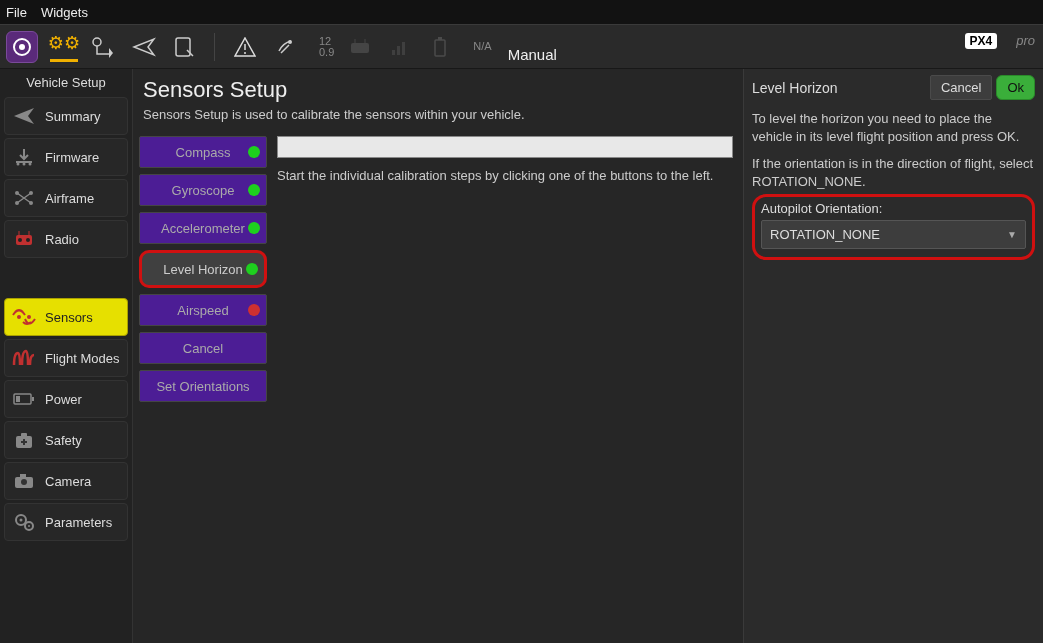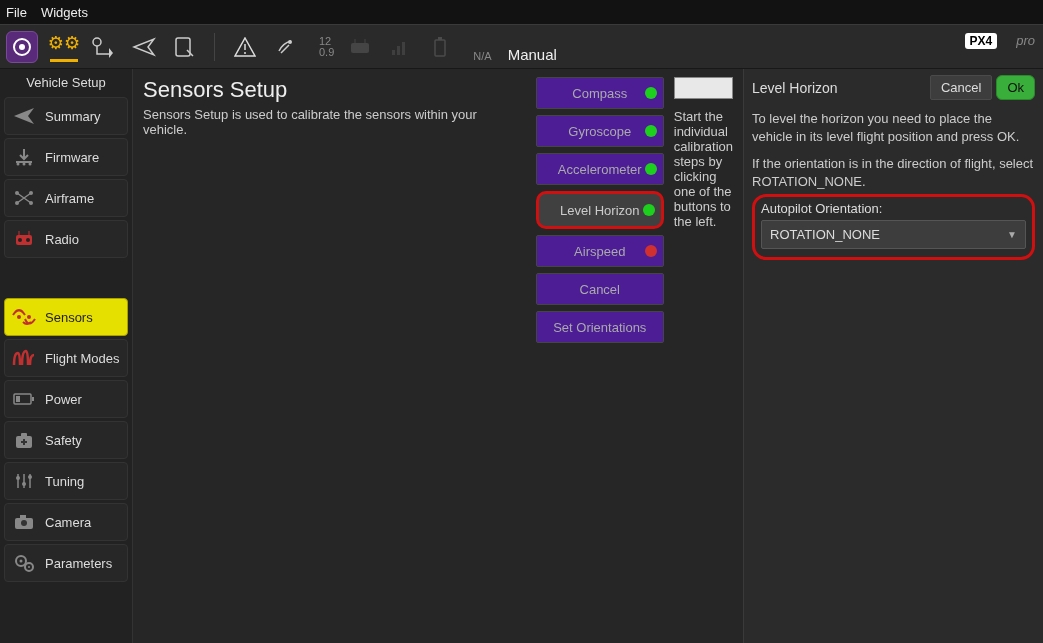--- a/index.html
+++ b/index.html
@@ -149,21 +149,21 @@
   .btn.ok { background:#3aae3a; color:#111; border-color:#2a8a2a; }
   .rp-text { color:#ccc; font-size:13px; line-height:1.35; }
   .rp-label { color:#ddd; font-size:13px; margin-bottom:4px; display:block; }
   .select {
     width:100%; background:#3d3d3d; border:1px solid #555; color:#ddd;
     padding:6px 8px; font-size:13px; position:relative;
     display:flex; align-items:center; justify-content:space-between;
     border-radius:2px;
   }
   .select .caret { font-size:10px; color:#aaa; }
-  .top-wrap { display:flex; flex-direction:row; }
+  .top-wrap { display:flex; flex-direction:column; }
 </style>
 </head>
 <body>
 
 <div class="menubar">
   <span>File</span>
   <span>Widgets</span>
 </div>
 
 <div class="toolbar">
@@ -221,21 +221,21 @@
         <line x1="16" y1="4" x2="16" y2="0" stroke="#777"></line>
       </svg>
   </div>
   <div class="tb-icon" style="opacity:.35">
     <svg width="18" height="16" viewBox="0 0 18 16">
         <rect x="1" y="11" width="3" height="5" fill="#666"></rect>
         <rect x="6" y="7" width="3" height="9" fill="#666"></rect>
         <rect x="11" y="3" width="3" height="13" fill="#666"></rect>
       </svg>
   </div>
-  <div style="display:flex;align-items:flex-end;gap:3px">
+  <div style="display:flex;align-items:center;gap:3px">
     <div class="tb-icon" style="opacity:.35">
       <svg width="14" height="20" viewBox="0 0 14 20">
           <rect x="2" y="3" width="10" height="16" rx="1" fill="none" stroke="#888" stroke-width="1.5"></rect>
           <rect x="5" y="0" width="4" height="3" fill="#888"></rect>
         </svg>
     </div>
     <span class="status-text">N/A</span>
   </div>
   <span class="manual">Manual</span>
   <div class="brand">
@@ -322,33 +322,20 @@
     </div>
     <div class="side-item">
       <span class="side-icon">
           <svg width="20" height="18" viewBox="0 0 20 18">
             <rect x="2" y="5" width="16" height="12" rx="2" fill="#888"></rect>
             <rect x="7" y="2" width="6" height="4" rx="1" fill="#888"></rect>
             <path d="M10 8 L10 14 M7 11 L13 11" stroke="#333" stroke-width="2"></path>
           </svg>
         </span>
       <span>Safety</span>
-    </div>
-    <div class="side-item">
-      <span class="side-icon">
-          <svg width="20" height="18" viewBox="0 0 20 18">
-            <line x1="4" y1="2" x2="4" y2="16" stroke="#888" stroke-width="1.5"></line>
-            <line x1="10" y1="2" x2="10" y2="16" stroke="#888" stroke-width="1.5"></line>
-            <line x1="16" y1="2" x2="16" y2="16" stroke="#888" stroke-width="1.5"></line>
-            <circle cx="4" cy="6" r="2" fill="#888"></circle>
-            <circle cx="10" cy="12" r="2" fill="#888"></circle>
-            <circle cx="16" cy="5" r="2" fill="#888"></circle>
-          </svg>
-        </span>
-      <span>Tuning</span>
     </div>
     <div class="side-item">
       <span class="side-icon">
           <svg width="22" height="16" viewBox="0 0 22 16">
             <rect x="2" y="4" width="18" height="11" rx="2" fill="#888"></rect>
             <rect x="7" y="1" width="6" height="4" fill="#888"></rect>
             <circle cx="11" cy="9" r="3" fill="#333"></circle>
           </svg>
         </span>
       <span>Camera</span>

